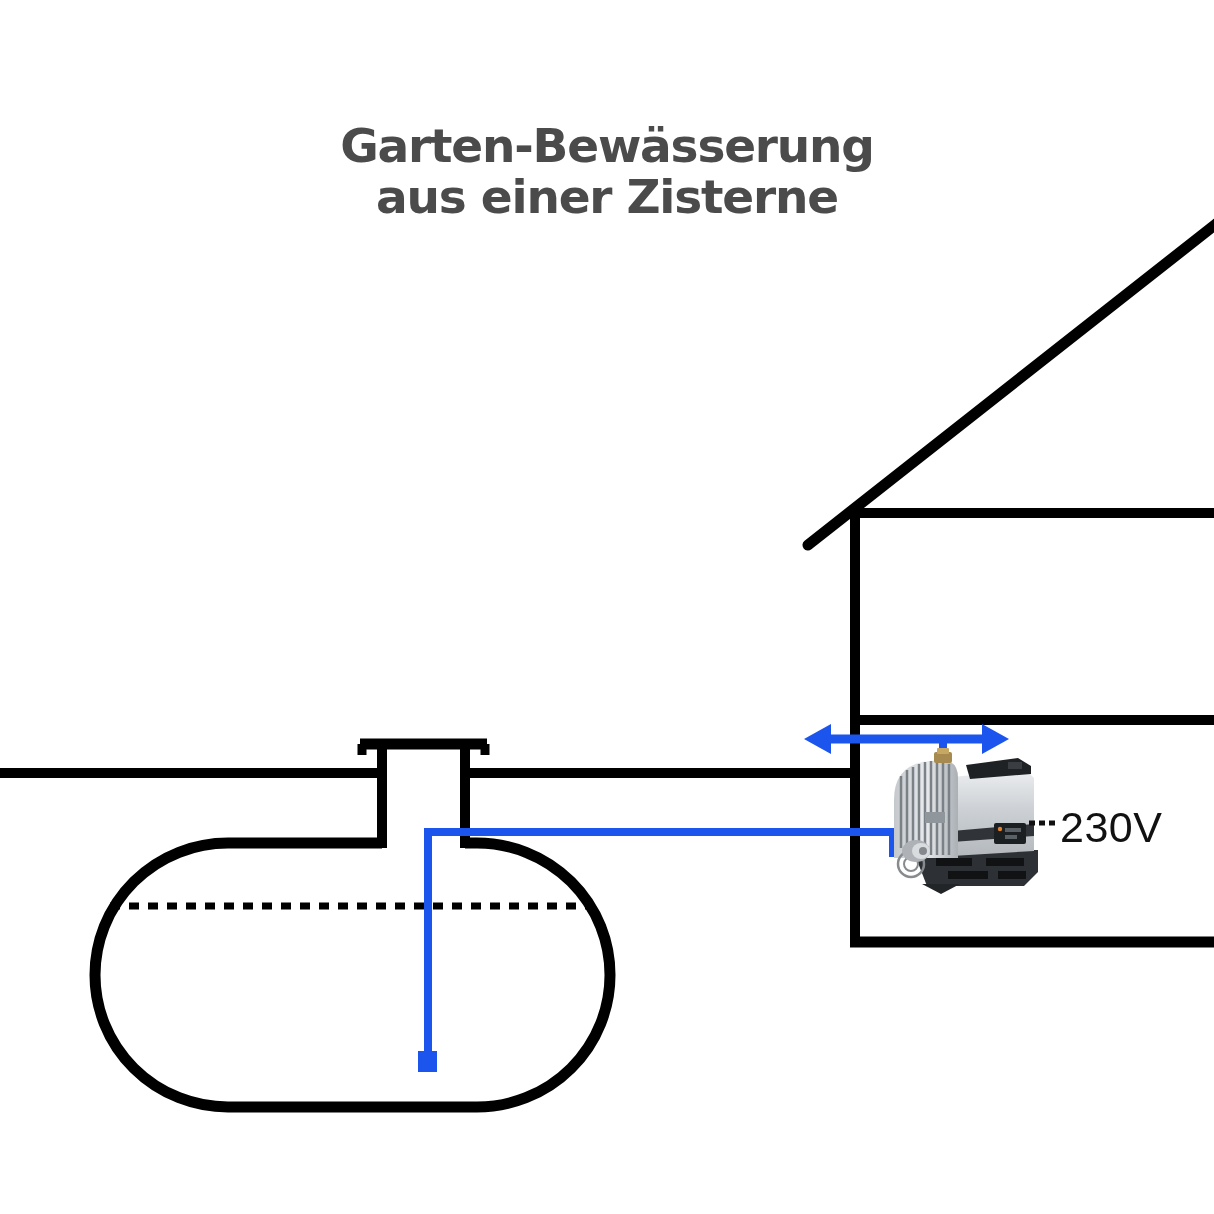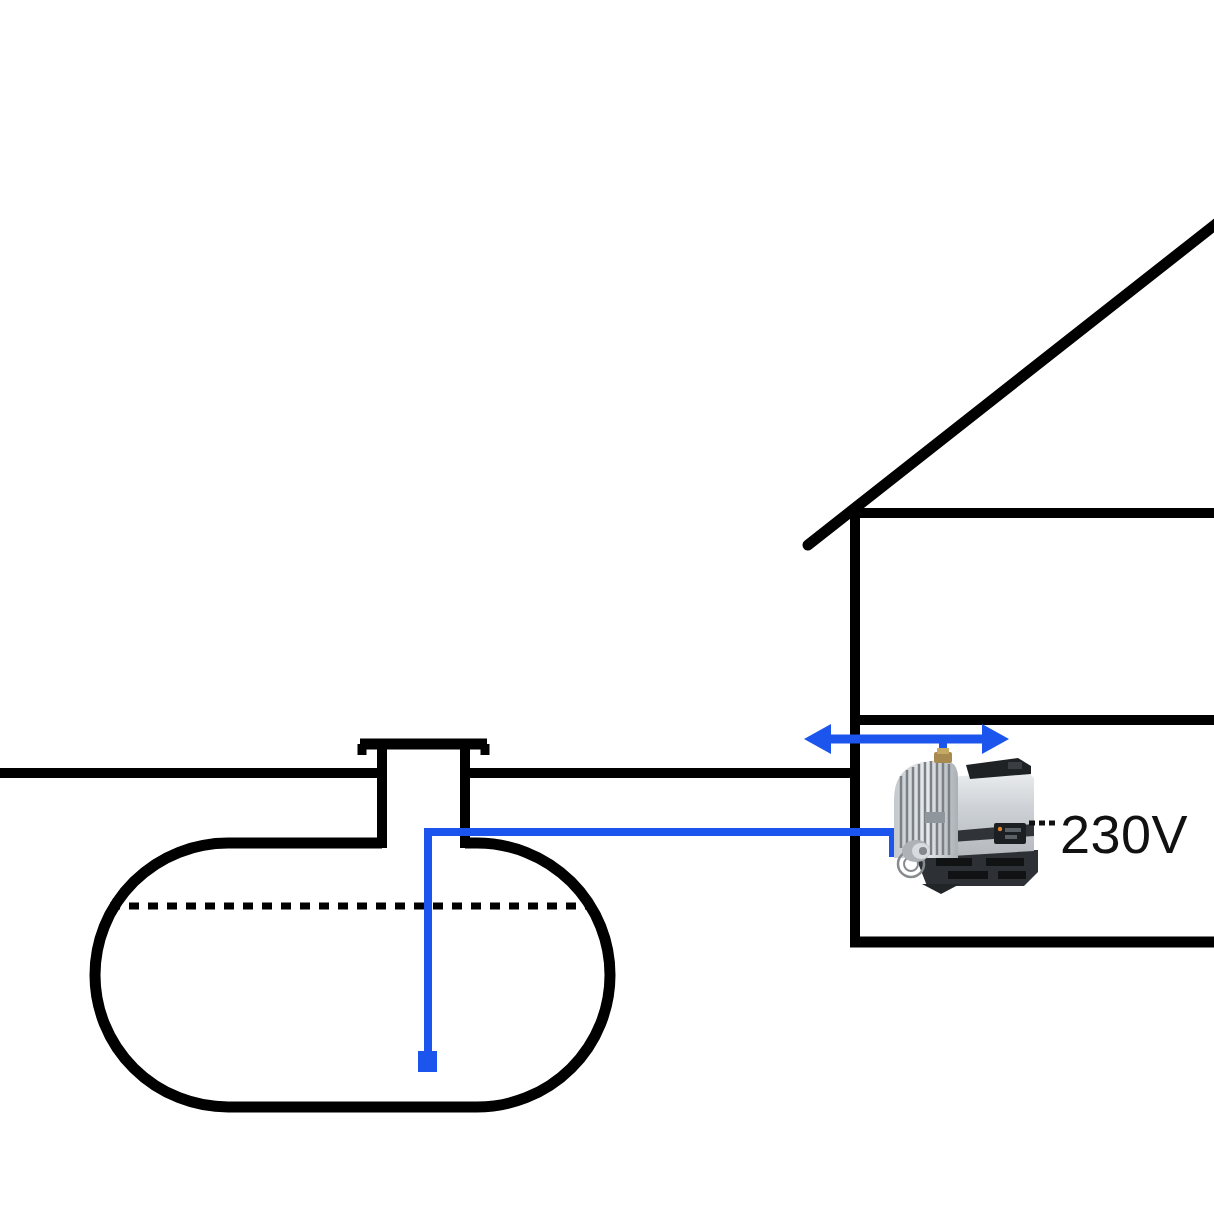--- a/index.html
+++ b/index.html
@@ -24,35 +24,39 @@
     font-weight:700;
     font-size:47px;
     line-height:1.09;
     letter-spacing:-1.2px;
     color:var(--title-gray);
   }
   .voltage{
     position:absolute;
     left:1060px;top:803px;
     font-family:"Liberation Sans",sans-serif;
-    font-size:54px;
+    font-size:43px;
     font-weight:400;
     color:var(--label-black);
     letter-spacing:0.5px;
   }
   svg.diagram{position:absolute;left:0;top:0;}
   .black-line{stroke:var(--line-black);fill:none;}
   .blue-line{stroke:var(--pipe-blue);fill:none;}
   .blue-fill{fill:var(--pipe-blue);stroke:none;}
 </style>
 </head>
 <body>
 
 <div class="canvas">
 
+  <div class="title">
+    <div>Garten-Bewässerung</div>
+    <div>aus einer Zisterne</div>
+  </div>
 
   <svg class="diagram" width="1214" height="1214" viewBox="0 0 1214 1214">
     <defs>
       <linearGradient id="gradBody" x1="0" y1="0" x2="0" y2="1">
         <stop offset="0" stop-color="#eceef0"></stop>
         <stop offset="0.45" stop-color="#cdd1d5"></stop>
         <stop offset="1" stop-color="#b4b9be"></stop>
       </linearGradient>
       <linearGradient id="gradMotor" x1="0" y1="0" x2="1" y2="0">
         <stop offset="0" stop-color="#c3c8cc"></stop>

